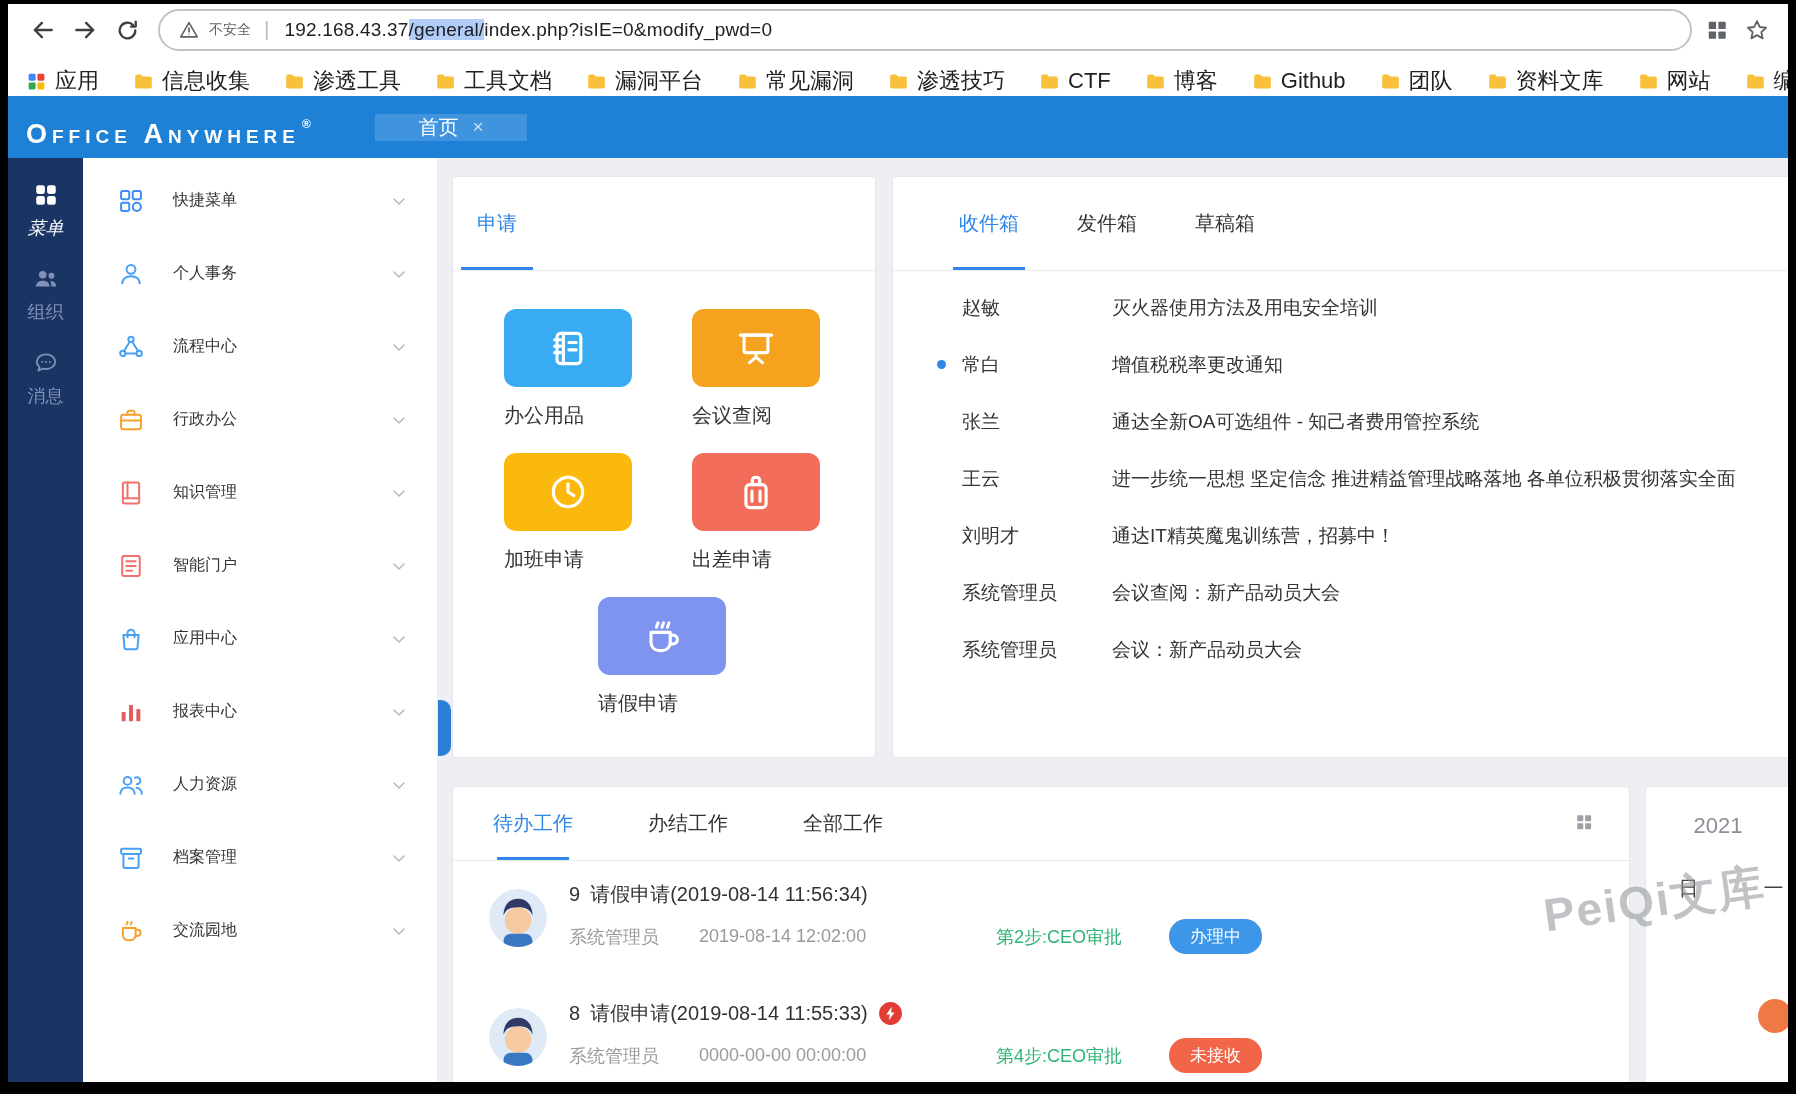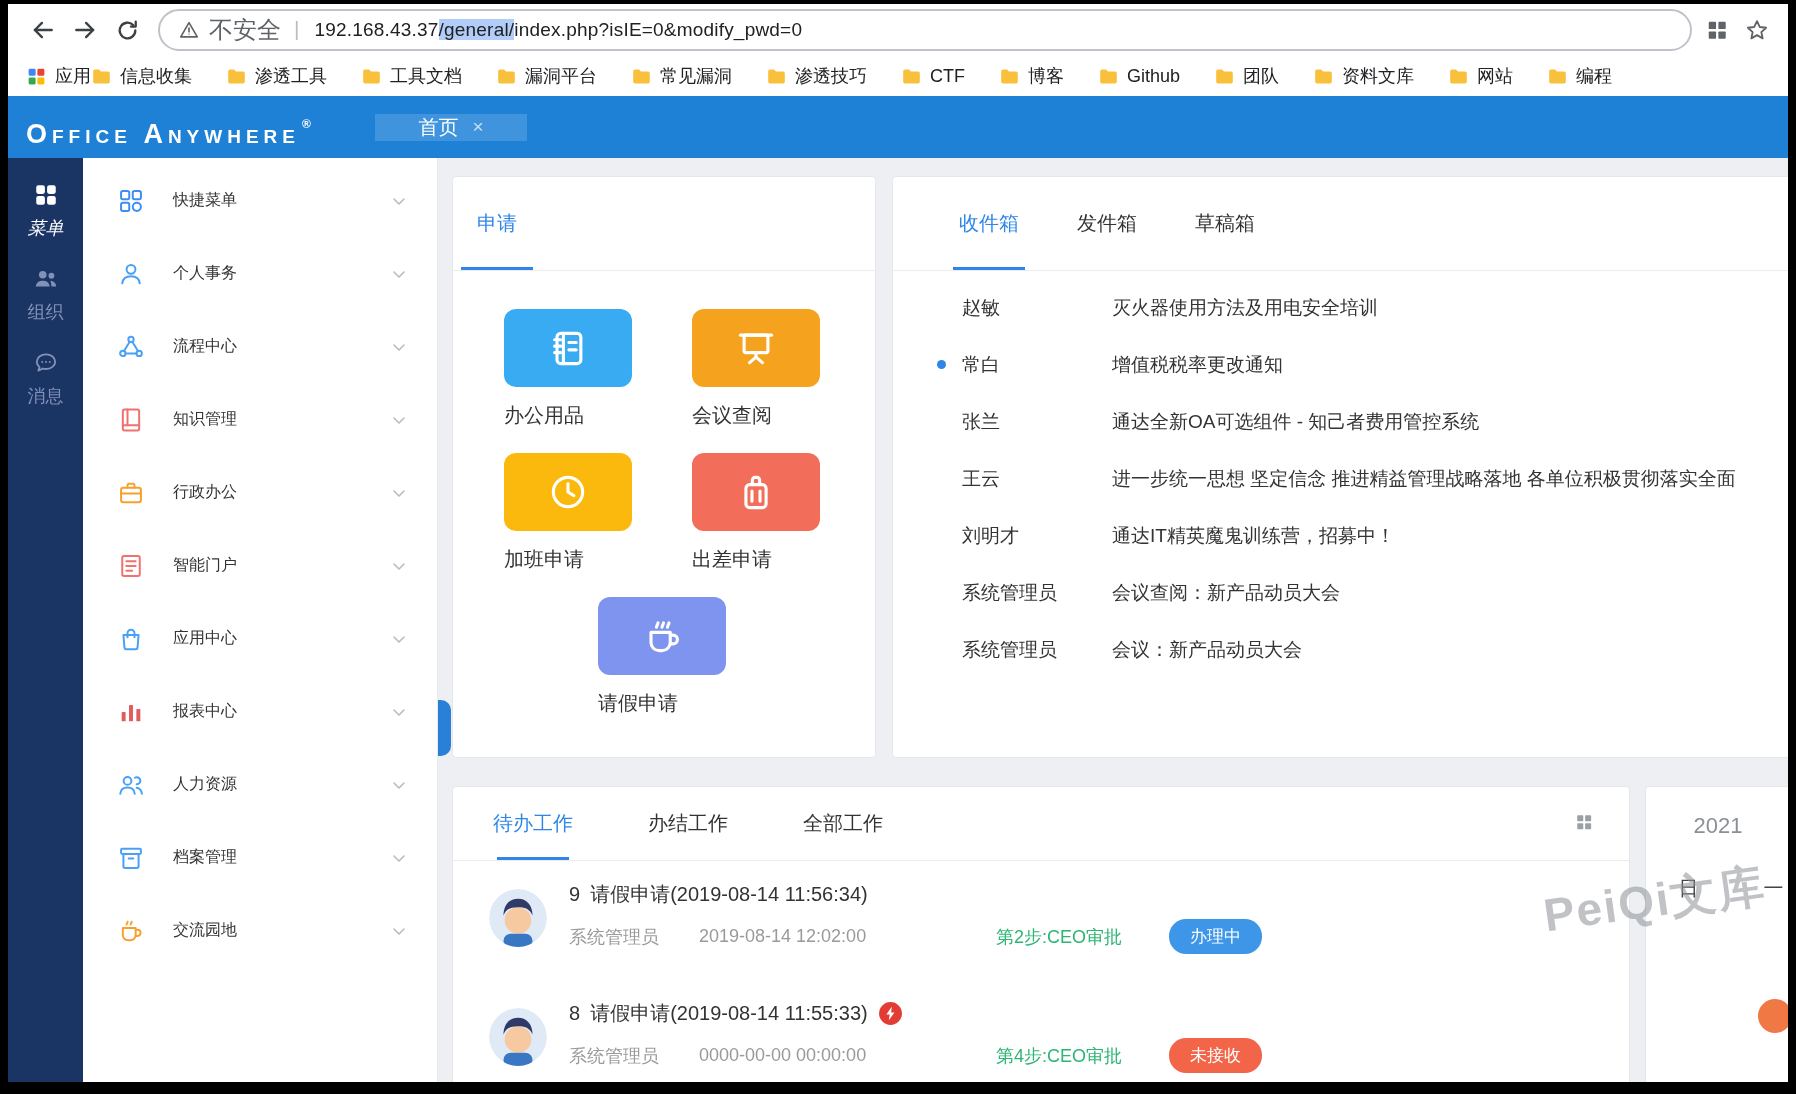--- a/index.html
+++ b/index.html
@@ -7,28 +7,28 @@
   body { background:#000; font-family:"Liberation Sans","DejaVu Sans",sans-serif; position:relative; }
 
   .window { position:absolute; left:8px; top:4px; right:8px; bottom:12px;
             background:#fff; display:flex; flex-direction:column; overflow:hidden; }
 
   
   .toolbar { height:52px; flex:0 0 52px; display:flex; align-items:center; padding:0 14px; background:#fff; }
   .nav-btn { width:42px; height:42px; display:flex; align-items:center; justify-content:center; border-radius:50%; color:#3c4043; }
   .addr { flex:1; height:42px; border:2px solid #bfc3c9; border-radius:22px; margin:0 10px;
           display:flex; align-items:center; padding:0 18px; gap:9px; overflow:hidden; white-space:nowrap; }
-  .sec-label { color:#5f6368; font-size:24px; }
+  .sec-label { color:#5f6368; font-size:14px; }
   .addr-sep { color:#b9bdc2; font-size:21px; margin:0 6px 2px 4px; font-weight:300; }
   .url { font-size:19px; color:#202124; letter-spacing:.2px; }
   .url .hl { background:#b1cdf8; }
   .tb-right { display:flex; align-items:center; gap:16px; padding:0 4px; }
 
-  .bookmarks { height:40px; flex:0 0 40px; display:flex; align-items:center; padding:0 18px;
-               background:#fff; font-size:18px; color:#202124; overflow:hidden; white-space:nowrap; }
+  .bookmarks { height:40px; flex:0 0 40px; display:flex; align-items:flex-end; gap:34px; padding:0 18px;
+               background:#fff; font-size:22px; color:#202124; overflow:hidden; white-space:nowrap; }
   .bm { display:flex; align-items:center; gap:8px; }
 
   
   .app { flex:1; display:flex; flex-direction:column; min-height:0; }
   .app-header { height:62px; flex:0 0 62px; background:#1f81d6; display:flex; align-items:center; color:#fff; }
   .logo { width:367px; display:flex; align-items:flex-start; padding:14px 0 0 18px;
           font-variant:small-caps; font-weight:bold; font-size:27px; letter-spacing:5px; }
   .logo .reg { font-size:12px; letter-spacing:0; margin-left:2px; position:relative; top:-2px; }
   .tab-active { width:152px; background:#3f94dd; display:flex; align-items:center; justify-content:center; gap:14px; font-size:20px; }
   .tab-close { color:rgba(255,255,255,.7); font-size:19px; }
@@ -385,44 +385,44 @@
             </span>
           <span class="menu-label">流程中心</span>
           <span class="chev">
               <svg class="ics" width="16" height="16" viewBox="0 0 16 16" style="stroke-width:1.6">
                 <path d="m3 6 5 5 5-5"></path>
               </svg>
             </span>
         </div>
 
         <div class="menu-item">
+          <span class="menu-icon" style="color: rgb(247, 161, 44);">
+              <svg class="ics" width="28" height="28" viewBox="0 0 24 24">
+                <rect x="3.5" y="7.5" width="17" height="12.5" rx="2"></rect>
+                <path d="M9 7.5V5.2A1.2 1.2 0 0 1 10.2 4h3.6A1.2 1.2 0 0 1 15 5.2v2.3"></path>
+                <path d="M3.5 12.5h17"></path>
+              </svg>
+            </span>
+          <span class="menu-label">行政办公</span>
+          <span class="chev">
+              <svg class="ics" width="16" height="16" viewBox="0 0 16 16" style="stroke-width:1.6">
+                <path d="m3 6 5 5 5-5"></path>
+              </svg>
+            </span>
+        </div>
+
+        <div class="menu-item">
           <span class="menu-icon" style="color: rgb(240, 113, 109);">
               <svg class="ics" width="28" height="28" viewBox="0 0 24 24">
                 <path d="M5 4.5A1.5 1.5 0 0 1 6.5 3h11A1.5 1.5 0 0 1 19 4.5v15a1.5 1.5 0 0 1-1.5 1.5h-11A1.5 1.5 0 0 1 5 19.5z"></path>
                 <path d="M5 16.5h14"></path>
                 <path d="M9 3v13.5"></path>
               </svg>
             </span>
           <span class="menu-label">知识管理</span>
-          <span class="chev">
-              <svg class="ics" width="16" height="16" viewBox="0 0 16 16" style="stroke-width:1.6">
-                <path d="m3 6 5 5 5-5"></path>
-              </svg>
-            </span>
-        </div>
-
-        <div class="menu-item">
-          <span class="menu-icon" style="color: rgb(247, 161, 44);">
-              <svg class="ics" width="28" height="28" viewBox="0 0 24 24">
-                <rect x="3.5" y="7.5" width="17" height="12.5" rx="2"></rect>
-                <path d="M9 7.5V5.2A1.2 1.2 0 0 1 10.2 4h3.6A1.2 1.2 0 0 1 15 5.2v2.3"></path>
-                <path d="M3.5 12.5h17"></path>
-              </svg>
-            </span>
-          <span class="menu-label">行政办公</span>
           <span class="chev">
               <svg class="ics" width="16" height="16" viewBox="0 0 16 16" style="stroke-width:1.6">
                 <path d="m3 6 5 5 5-5"></path>
               </svg>
             </span>
         </div>
 
         <div class="menu-item">
           <span class="menu-icon" style="color: rgb(240, 113, 109);">
               <svg class="ics" width="28" height="28" viewBox="0 0 24 24">

